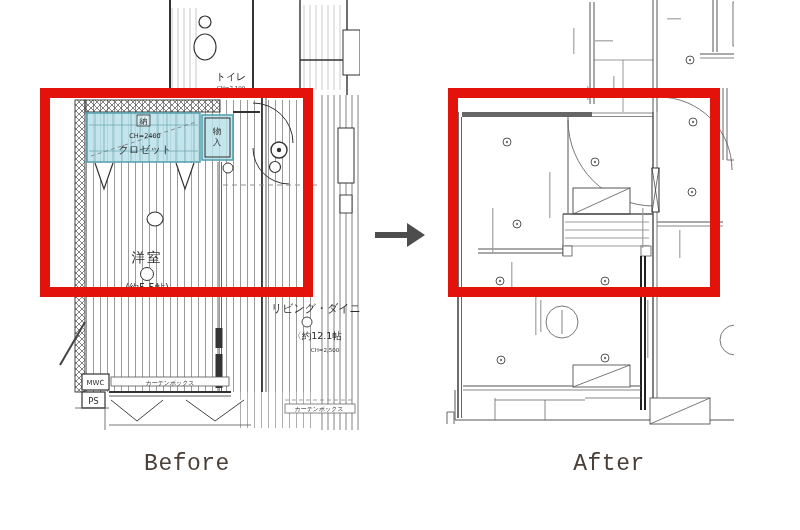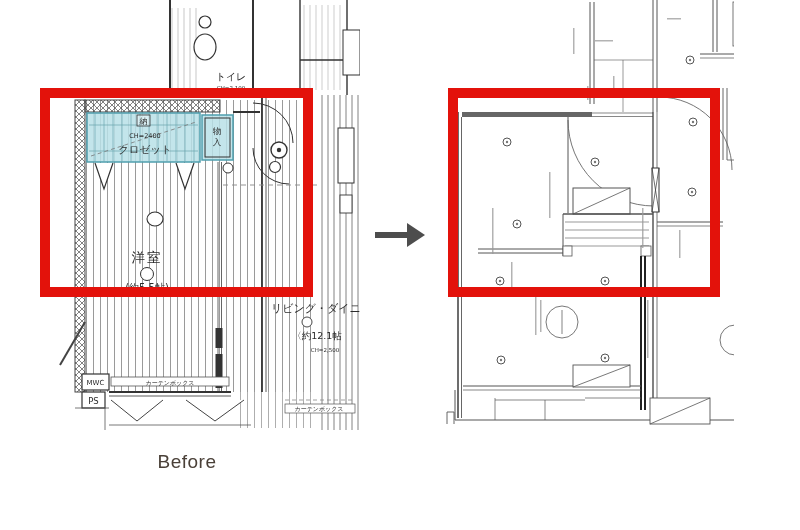--- a/index.html
+++ b/index.html
@@ -9,21 +9,21 @@
   }
   .plan{position:absolute;}
   .plan svg{display:block;}
   .plan svg text{font-family:"DejaVu Sans","Liberation Sans",sans-serif;fill:#2b2b2b;}
   .hl-box{
     position:absolute;box-sizing:border-box;
     border:10px solid #e3120b;background:transparent;
   }
   .caption{
     position:absolute;top:451px;width:120px;text-align:center;
-    font-size:19px;letter-spacing:0.5px;color:#4a4038;
+    font-size:23px;letter-spacing:0.5px;color:#4a4038;font-family:Liberation Mono, monospace;
   }
   .arrow{position:absolute;left:371px;top:219px;}
 </style>
 </head>
 <body>
 
 <div class="canvas">
 
   <div class="plan" style="left:55px;top:0;width:305px;height:430px;">
     <svg width="305" height="430" viewBox="0 0 305 430">
@@ -268,14 +268,15 @@
 
   <div class="hl-box" style="left:40px;top:88px;width:273px;height:209px;"></div>
   <div class="hl-box" style="left:448px;top:88px;width:272px;height:209px;"></div>
 
   <svg class="arrow" width="58" height="32" viewBox="0 0 58 32">
     <line x1="4" y1="16" x2="39" y2="16" stroke="#4d4d4d" stroke-width="6"></line>
     <polygon points="36,4 54,16 36,28" fill="#4d4d4d"></polygon>
   </svg>
 
   <div class="caption" style="left:127px;">Before</div>
+  <div class="caption" style="left:549px;">After</div>
 
 </div>
 
 </body></html>

